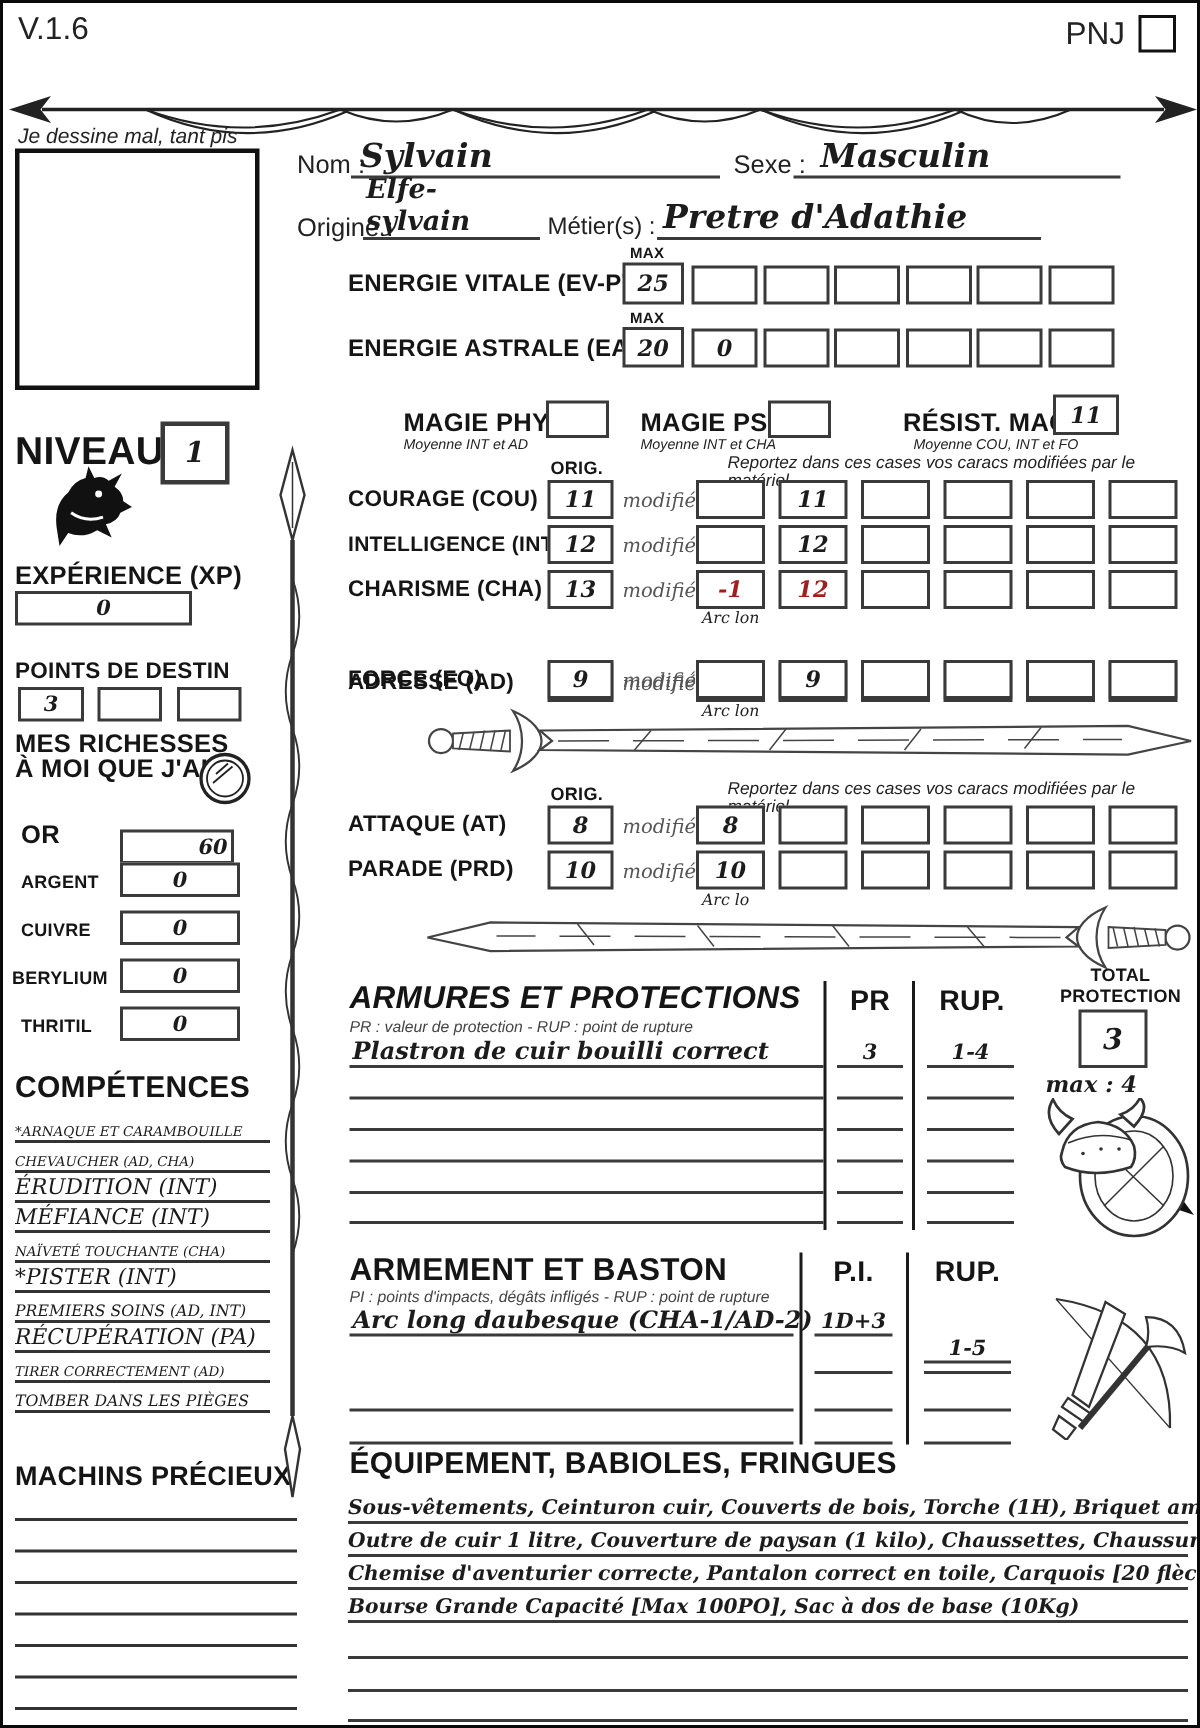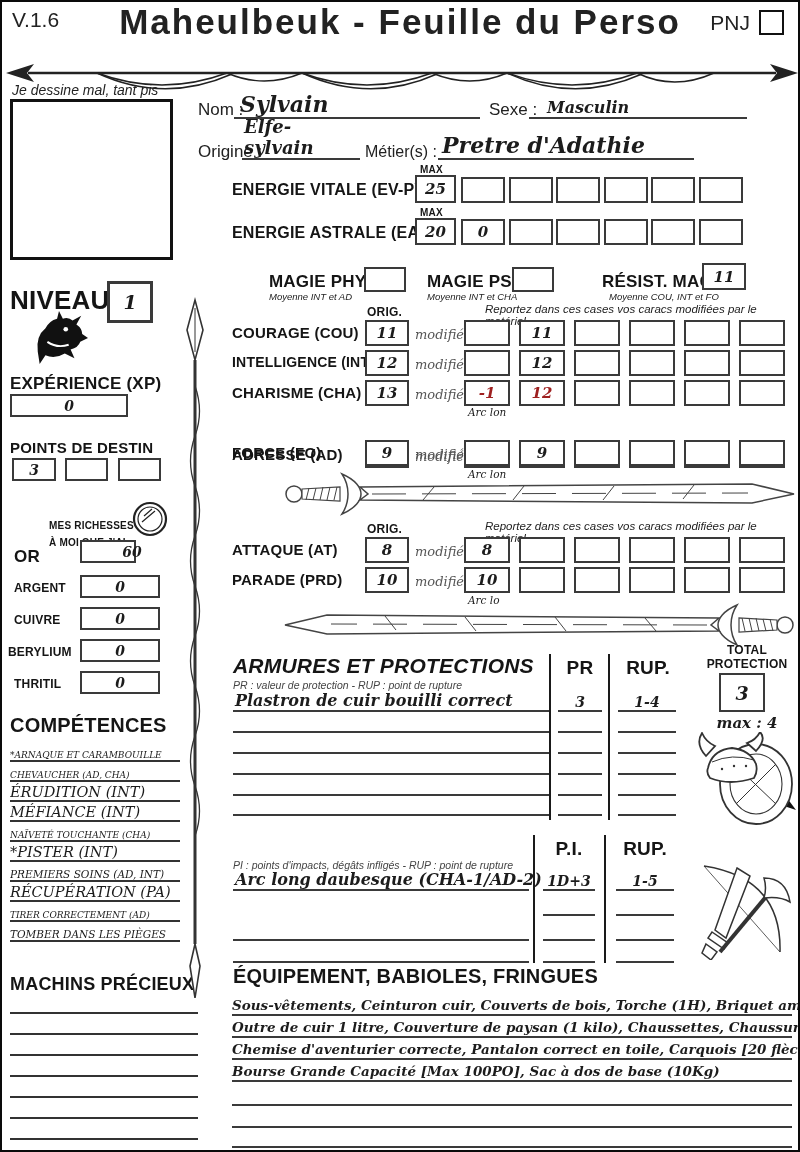--- a/index.html
+++ b/index.html
@@ -30,21 +30,20 @@
   .field{position:absolute;border-bottom:2px solid #3a3a3a;display:flex;align-items:flex-end;box-sizing:border-box;}
   .ctr{justify-content:center;}
   svg{display:block;}
 </style>
 </head>
 <body>
 
 <div class="sheet">
 
   <div class="abs cal" style="left:10px;top:6px;font-size:21px;">V.1.6</div>
-  <div class="abs cal" style="left:0;right:0;top:0;text-align:center;font-size:35px;font-weight:700;letter-spacing:2px;">Maheulbeuk - Feuille du Perso</div>
   <div class="abs cal" style="right:48px;top:9px;font-size:21px;">PNJ</div>
   <div class="abs" style="right:14px;top:8px;width:25px;height:25px;border:2px solid #111;box-sizing:border-box;"></div>
 
   <div class="abs" style="left:0;top:57px;">
     <svg width="800" height="40" viewBox="0 0 800 40">
       <g stroke="#222" fill="none" stroke-width="1.4">
         <line x1="26" y1="14" x2="774" y2="14" stroke-width="2.4"></line>
         <path d="M95 14 Q160 38 225 14"></path>
           <path d="M95 14 Q162 45 230 15"></path>
         <path d="M300 14 Q365 38 430 14"></path>
@@ -85,34 +84,34 @@
   <div class="bx" style="left:10px;top:456px;width:44px;height:23px;">
     <span class="hand v14">3</span>
     </div>
   <div class="bx" style="left:63px;top:456px;width:43px;height:23px;">
     <span class="hand v14"></span>
     </div>
   <div class="bx" style="left:116px;top:456px;width:43px;height:23px;">
     <span class="hand v14"></span>
     </div>
 
-  <div class="abs hd" style="left:8px;top:515px;font-size:10px;line-height:17px;margin-left:39px;">
+  <div class="abs hd" style="left:8px;top:485px;font-size:17px;line-height:17px;">
     <div>MES RICHESSES</div>
     <div>À MOI QUE J'AI</div>
   </div>
   <div class="abs" style="left:130px;top:499px;">
     <svg width="36" height="36" viewBox="0 0 36 36">
       <circle cx="18" cy="18" r="16" fill="#fff" stroke="#222" stroke-width="2.2"></circle>
       <circle cx="18" cy="18" r="12" fill="none" stroke="#222" stroke-width="1.2"></circle>
       <path d="M12 15 L20 8 M10 21 L23 10" stroke="#222" stroke-width="1.2" fill="none"></path>
     </svg>
   </div>
 
   <div class="abs hd" style="left:12px;top:545px;font-size:17px;">OR</div>
-  <div class="bx" style="left:78px;top:538px;width:56px;height:23px;padding-left:48px;">
+  <div class="bx" style="left:78px;top:551px;width:76px;height:23px;padding-left:48px;">
     <span class="hand v14">60</span>
     </div>
   <div class="abs hd" style="left:12px;top:579px;font-size:12px;">ARGENT</div>
   <div class="bx" style="left:78px;top:573px;width:80px;height:23px;">
     <span class="hand v14">0</span>
     </div>
   <div class="abs hd" style="left:12px;top:611px;font-size:12px;">CUIVRE</div>
   <div class="bx" style="left:78px;top:605px;width:80px;height:23px;">
     <span class="hand v14">0</span>
     </div>
@@ -161,21 +160,21 @@
       </g>
     </svg>
   </div>
 
   <div class="abs cal" style="left:196px;top:98px;font-size:17px;">Nom :</div>
   <div class="field" style="left:232px;top:92px;width:246px;height:25px;">
     <span class="hand" style="font-size:22px;padding-left:6px;">Sylvain</span>
   </div>
   <div class="abs cal" style="left:487px;top:98px;font-size:17px;">Sexe :</div>
   <div class="field" style="left:527px;top:92px;width:218px;height:25px;">
-    <span class="hand" style="font-size:16px;padding-left:18px;">Masculin</span>
+    <span class="hand" style="font-size:22px;padding-left:18px;">Masculin</span>
   </div>
   <div class="abs cal" style="left:196px;top:140px;font-size:17px;">Origine :</div>
   <div class="field" style="left:240px;top:133px;width:118px;height:25px;">
     <span class="hand" style="font-size:18px;padding-left:2px;">Elfe-sylvain</span>
   </div>
   <div class="abs cal" style="left:363px;top:141px;font-size:16px;">Métier(s) :</div>
   <div class="field" style="left:436px;top:130px;width:256px;height:28px;">
     <span class="hand" style="font-size:22px;padding-left:4px;">Pretre d'Adathie</span>
   </div>
 
@@ -413,52 +412,53 @@
   <div class="field" style="left:556px;top:793px;width:44px;height:21px;"></div>
   <div class="field" style="left:616px;top:793px;width:58px;height:21px;"></div>
 
   <div class="abs hd" style="left:695px;top:641px;width:100px;text-align:center;font-size:12px;line-height:14px;">
     <div>TOTAL</div>
     <div>PROTECTION</div>
   </div>
   <div class="bx" style="left:717px;top:671px;width:46px;height:39px;border-width:2.5px;">
     <span class="hand" style="font-size:19px;">3</span>
     </div>
-  <div class="abs hand" style="left:695px;top:712px;width:100px;text-align:center;font-size:15px;">max : 4</div>
+  <div class="abs hand" style="left:695px;top:712px;width:100px;font-size:15px;">max : 4</div>
   <div class="abs" style="left:690px;top:730px;">
     <svg width="108" height="95" viewBox="0 0 108 95">
       <polygon points="92,62 104,78 86,72" fill="#111"></polygon>
       <g stroke="#333" fill="#fff" stroke-width="1.8">
         <ellipse cx="64" cy="52" rx="36" ry="40"></ellipse>
         <ellipse cx="64" cy="52" rx="26" ry="30" stroke-width="1.1"></ellipse>
         <path d="M42 32 L84 72 M84 32 L44 72" stroke-width="1" fill="none"></path>
         <path d="M14 24 q-11 -12 -4 -23 q4 9 13 13 z"></path>
         <path d="M64 19 q11 -12 4 -19 q-4 8 -13 11 z"></path>
         <path d="M16 36 q4 -18 24 -20 q18 2 24 16 q2 8 -2 14 q-24 8 -44 0 q-4 -5 -2 -10 z"></path>
         <path d="M20 30 q20 -9 42 -2" stroke-width="1" fill="none"></path>
       </g>
       <circle cx="30" cy="37" r="1.2" fill="#333"></circle>
         <circle cx="42" cy="34" r="1.2" fill="#333"></circle>
         <circle cx="54" cy="34" r="1.2" fill="#333"></circle>
     </svg>
   </div>
 
+  <div class="abs hd" style="left:231px;top:833px;font-size:21px;">ARMEMENT ET BASTON</div>
   <div class="abs cal it" style="left:231px;top:857px;font-size:10.5px;color:#444;">PI : points d'impacts, dégâts infligés - RUP : point de rupture</div>
   <div class="abs hd" style="left:533px;top:836px;width:68px;text-align:center;font-size:19px;">P.I.</div>
   <div class="abs hd" style="left:605px;top:836px;width:76px;text-align:center;font-size:19px;">RUP.</div>
   <div class="vline" style="left:531px;top:833px;height:128px;"></div>
   <div class="vline" style="left:602px;top:833px;height:128px;"></div>
 
   <div class="field" style="left:231px;top:866px;width:296px;height:23px;">
     <span class="hand" style="font-size:16px;padding-left:2px;white-space:nowrap;">Arc long daubesque (CHA-1/AD-2)</span>
     </div>
   <div class="field ctr" style="left:541px;top:866px;width:52px;height:23px;">
     <span class="hand v14">1D+3</span>
     </div>
-  <div class="field ctr" style="left:614px;top:866px;width:58px;height:23px;">
+  <div class="field ctr" style="left:614px;top:884px;width:58px;height:23px;">
     <span class="hand v14">1-5</span>
     </div>
 
   <div class="field ctr" style="left:541px;top:891px;width:52px;height:23px;">
     <span class="hand v14"></span>
     </div>
   <div class="field ctr" style="left:614px;top:891px;width:58px;height:23px;">
     <span class="hand v14"></span>
     </div>
 

